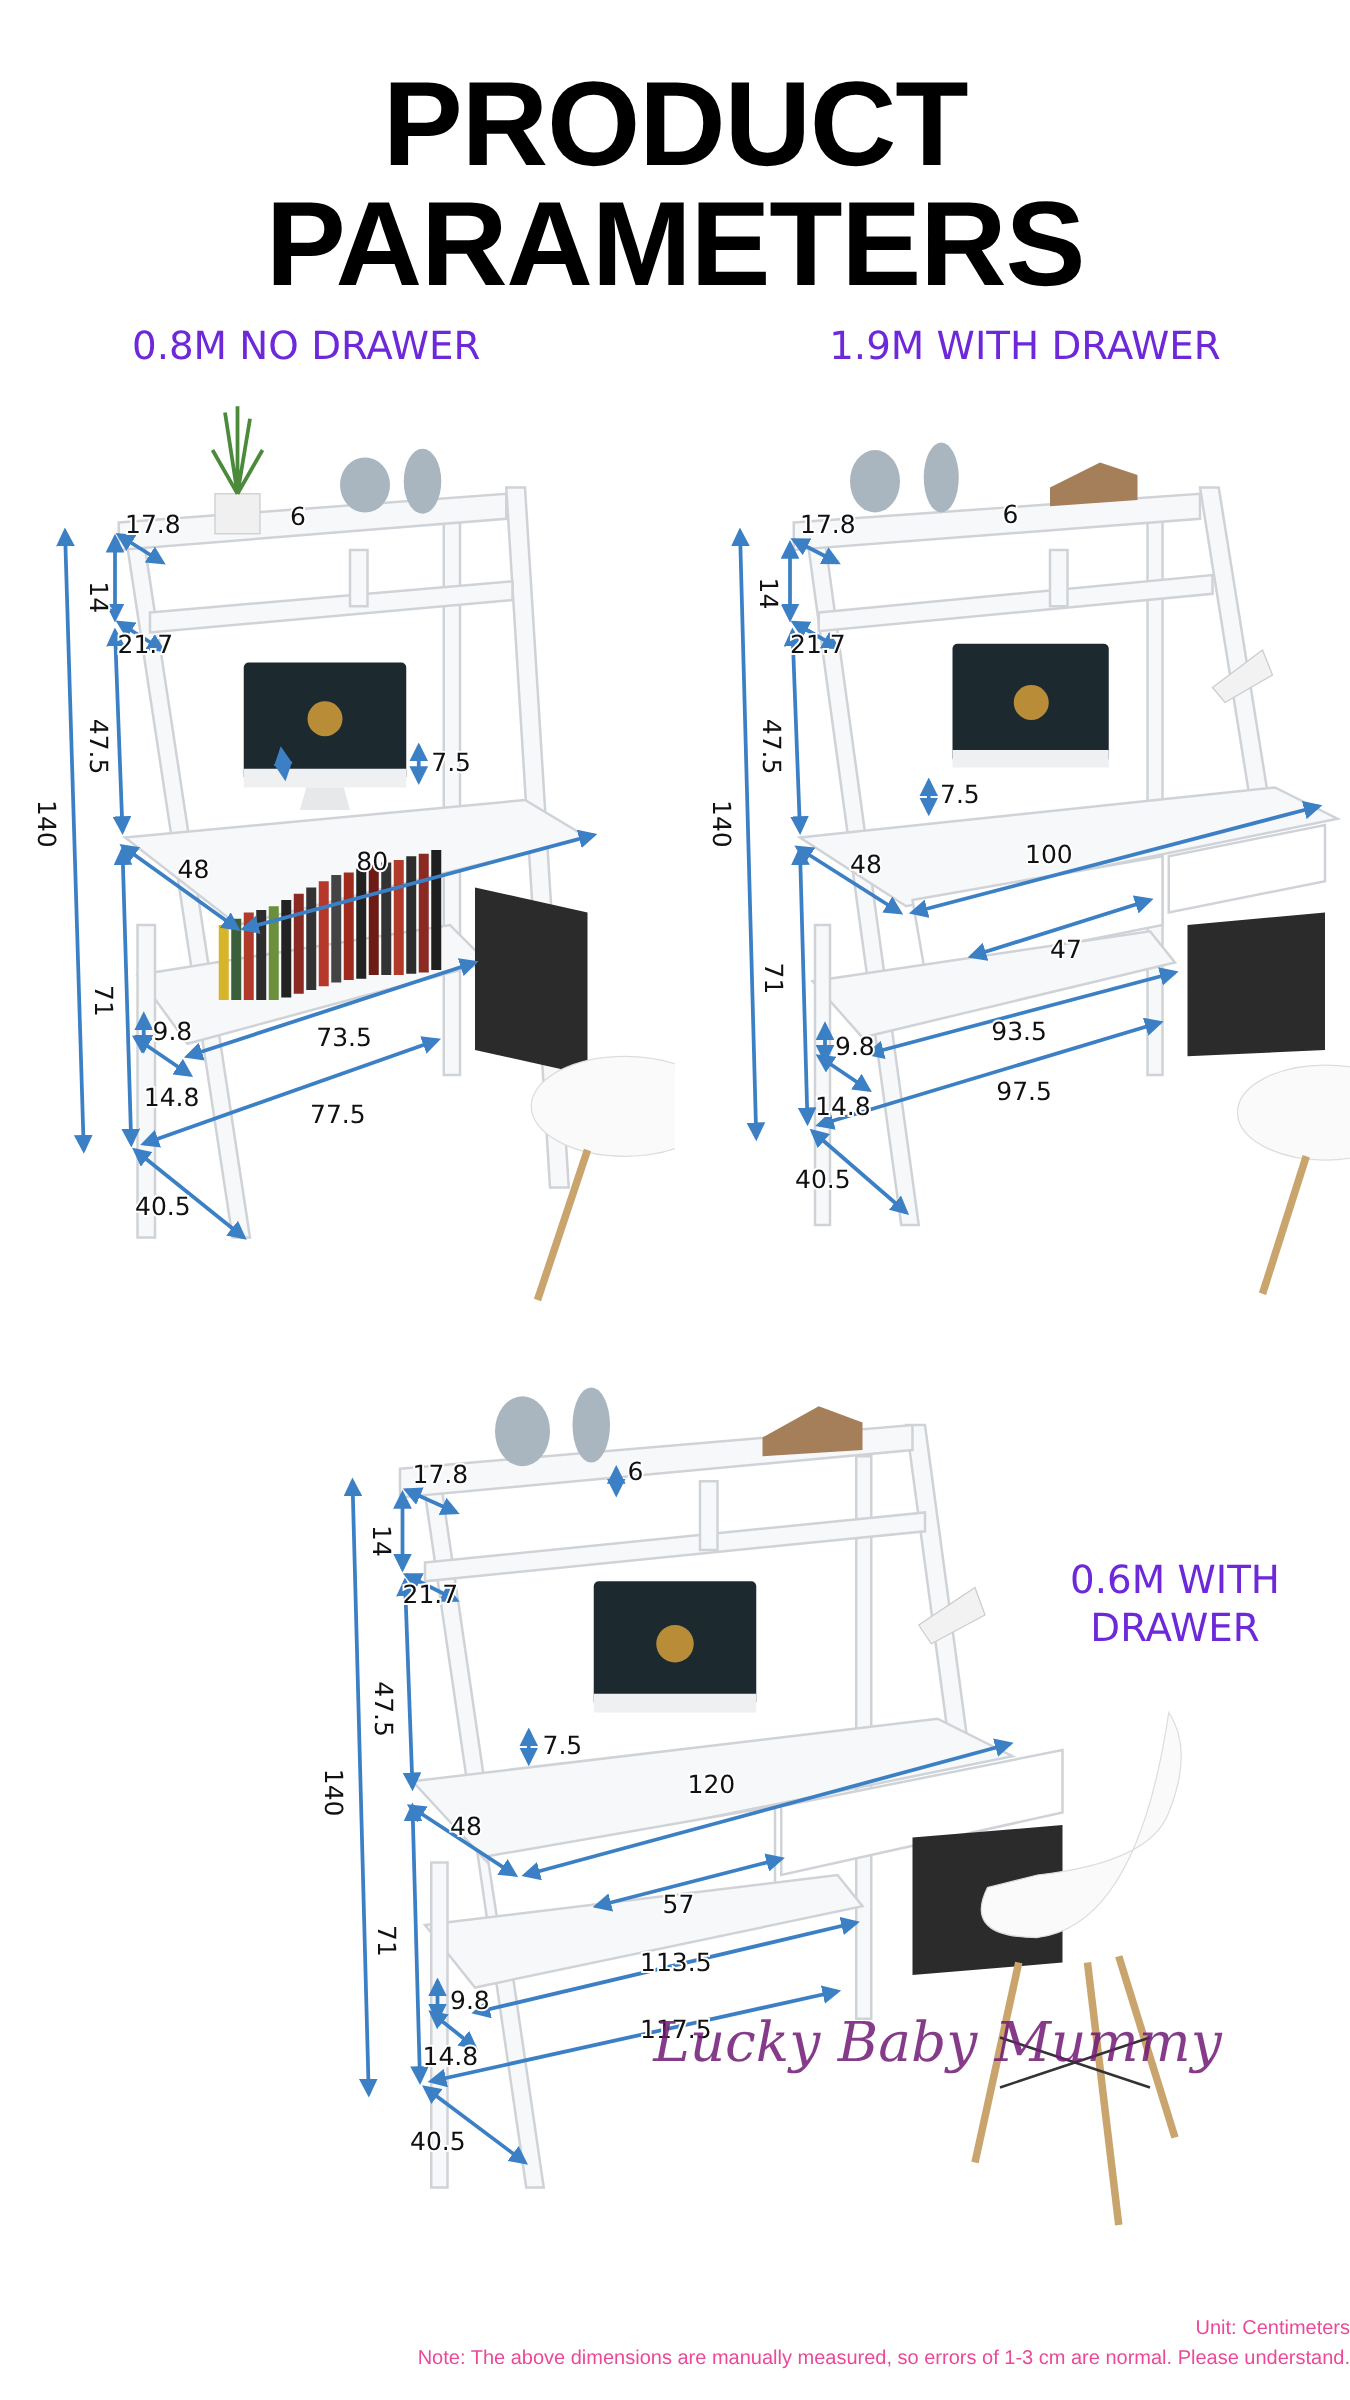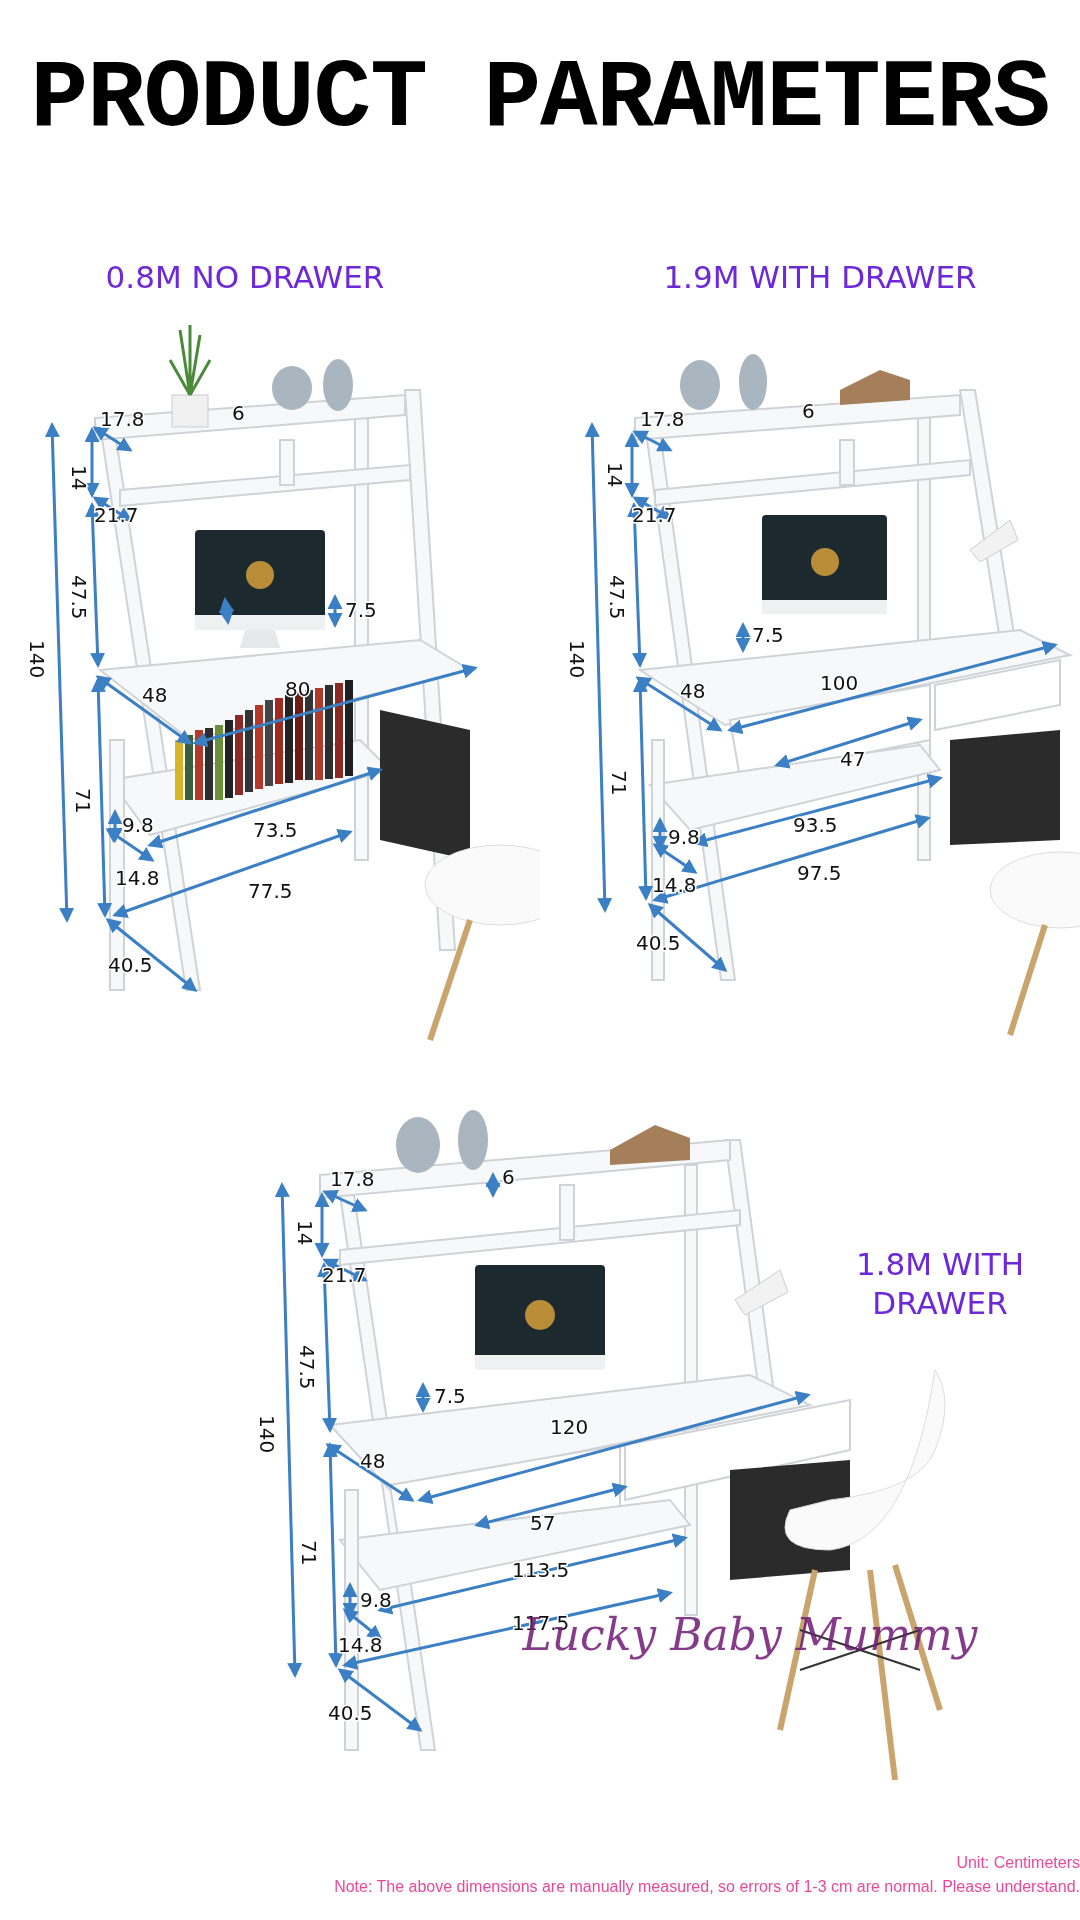--- a/index.html
+++ b/index.html
@@ -1,17 +1,17 @@
 <!DOCTYPE html>
 <html><head>
 <meta charset="utf-8">
 <style>
   html, body { margin:0; padding:0; background:#ffffff; }
   body { width:1080px; height:1920px; position:relative; overflow:hidden; font-family:"Liberation Sans", sans-serif; color:#000; }
-  .title { position:absolute; left:0; top:52px; width:1080px; text-align:center; font-family:Liberation Mono, monospace; font-weight:700; font-size:96px; letter-spacing:-1px; line-height:1; }
+  .title { position:absolute; left:0; top:52px; width:1080px; text-align:center; font-family:Liberation Sans, sans-serif; font-weight:700; font-size:96px; letter-spacing:-1px; line-height:1; }
   .variant { position:absolute; font-family:"DejaVu Sans", sans-serif; font-size:31px; text-align:center; line-height:1.25; color:#6d28d9; }
   .v1 { left:40px; width:410px; top:258px; }
   .v2 { left:610px; width:420px; top:258px; }
   .v3 { left:820px; width:240px; top:1245px; }
   .diagram { position:absolute; }
   .d1 { left:0; top:300px; width:540px; height:760px; }
   .d2 { left:540px; top:300px; width:540px; height:760px; }
   .d3 { left:230px; top:1070px; width:830px; height:780px; }
   .dim { font-family:"DejaVu Sans", sans-serif; font-size:20px; fill:#111; stroke:#fff; stroke-width:3px; paint-order:stroke; }
   .footer { position:absolute; left:0; width:1080px; text-align:right; font-family:"Liberation Sans", sans-serif; font-size:16px; color:#ec4899; }
@@ -19,21 +19,21 @@
   .f2 { top:1878px; }
   .watermark { position:absolute; left:480px; top:1612px; width:540px; text-align:center; font-family:"DejaVu Serif", serif; font-style:italic; font-size:44px; line-height:1.05; color:#701a75; opacity:0.85; }
 </style>
 </head>
 <body>
 
 <div class="title">PRODUCT PARAMETERS</div>
 
 <div class="variant v1">0.8M NO DRAWER</div>
 <div class="variant v2">1.9M WITH DRAWER</div>
-<div class="variant v3">1.8M WITH DRAWER</div>
+<div class="variant v3">0.6M WITH DRAWER</div>
 
 <svg class="diagram d1" viewBox="0 0 540 760" xmlns="http://www.w3.org/2000/svg">
   <defs>
     <marker id="ah1" viewBox="0 0 10 10" refX="8" refY="5" markerWidth="5" markerHeight="5" orient="auto-start-reverse">
         <path d="M0,0 L10,5 L0,10 z" fill="#3b7fc4"></path>
       </marker>
   </defs>
   <g stroke="#cfd3d8" stroke-width="2" fill="#f7f8f9">
 
     <polygon points="100,125 114,125 200,690 186,690"></polygon>

